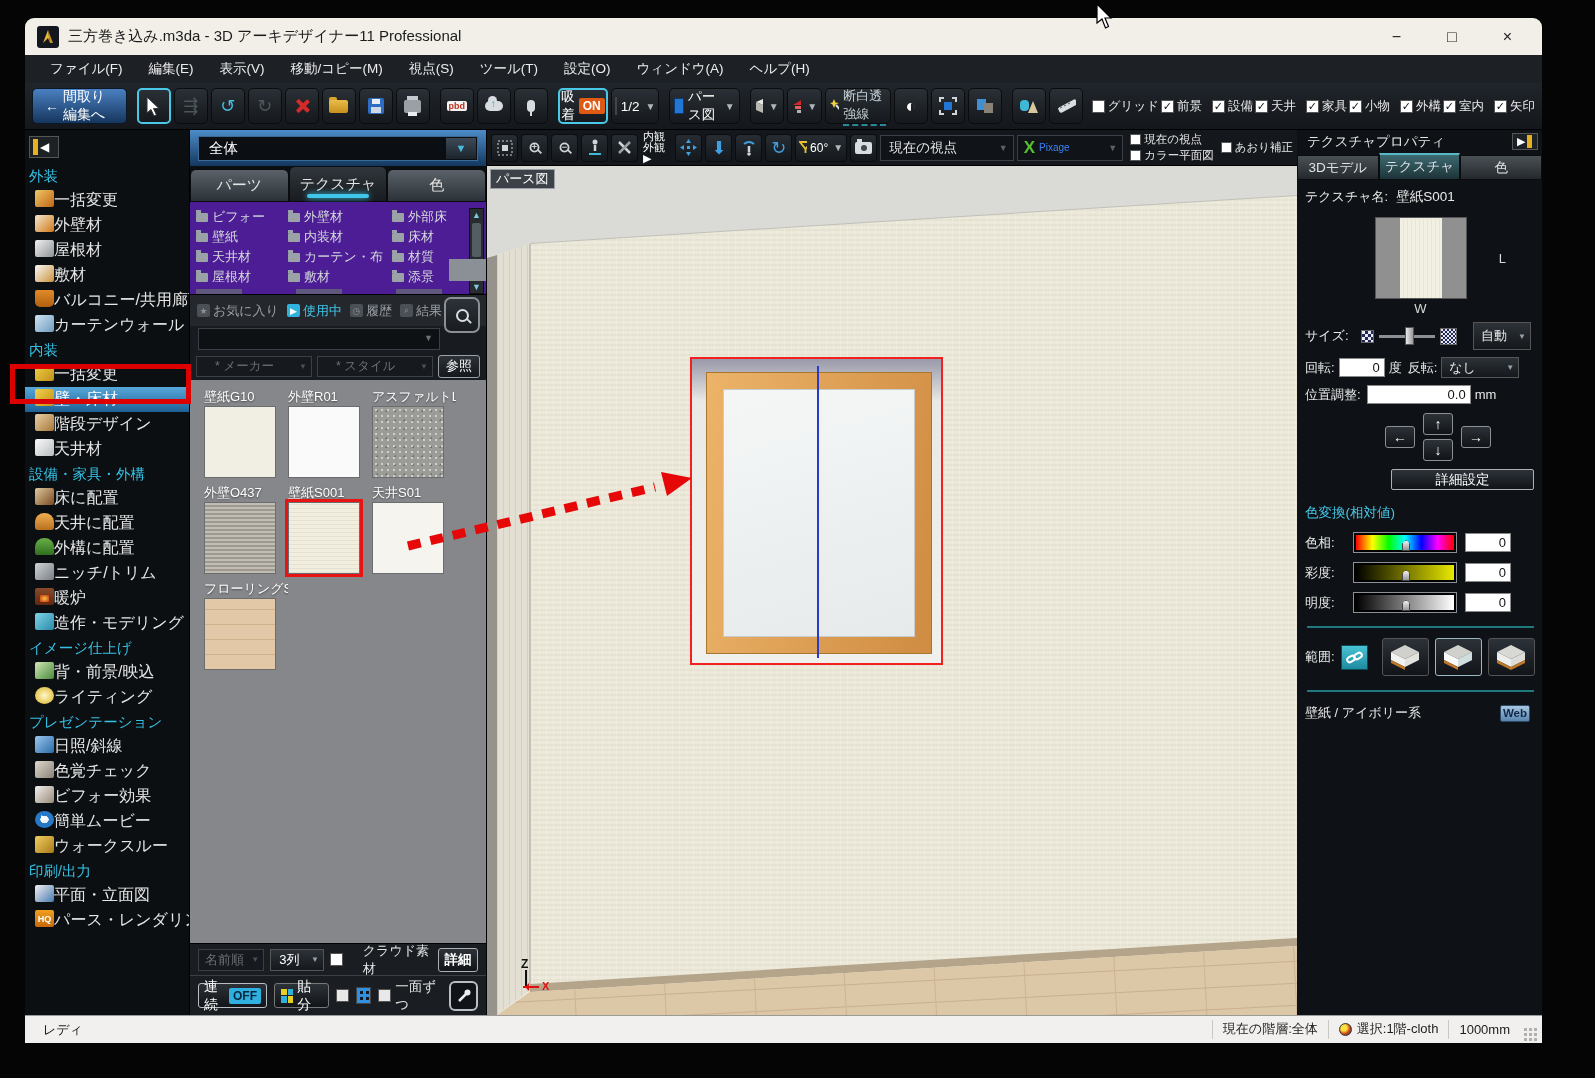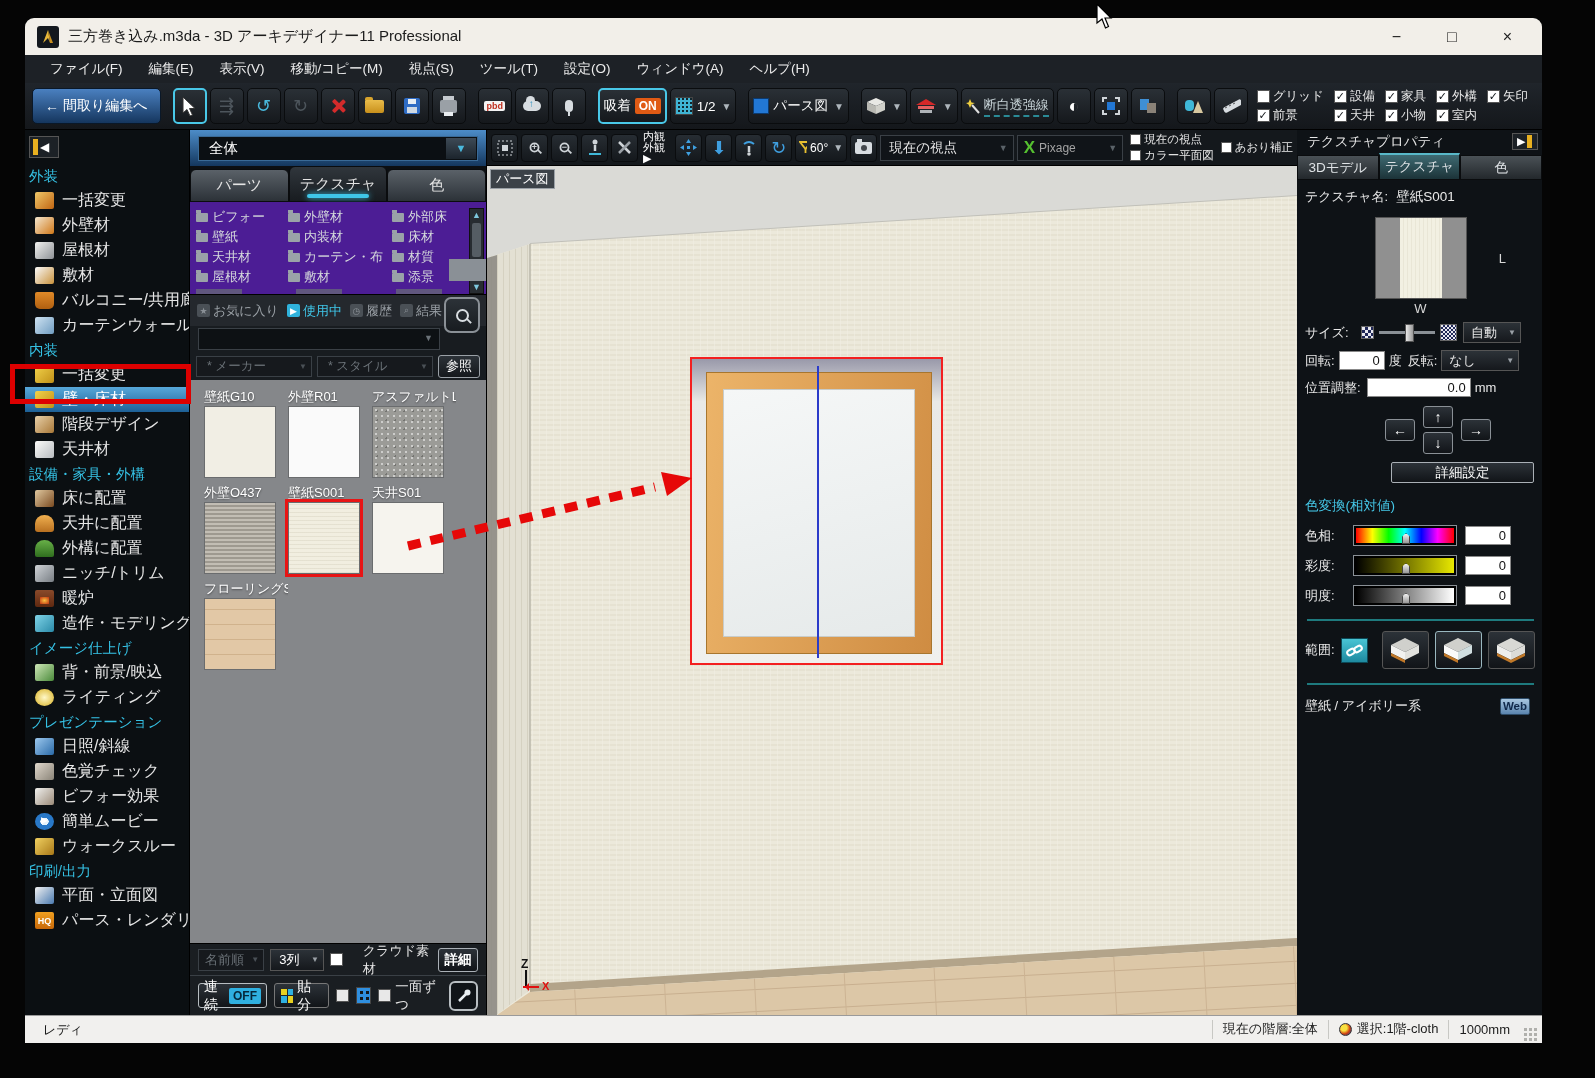--- a/index.html
+++ b/index.html
@@ -46,34 +46,34 @@
   .pbdchip{background:#f4f4f4;border-radius:2px;padding:0 2px;font-size:9px;font-weight:bold;color:#c03020;letter-spacing:0}
   .camic{width:17px;height:12px;background:#d8dde1;border-radius:2px;position:relative}
   .camic::before{content:"";position:absolute;left:6px;top:3px;width:6px;height:6px;border-radius:50%;background:#43484d}
   .camic::after{content:"";position:absolute;left:2px;top:-3px;width:5px;height:3px;background:#d8dde1}
   .magic{width:11px;height:11px;border:2px solid #cfd4d8;border-radius:50%;position:relative;display:inline-block}
   .magic::after{content:"";position:absolute;width:6px;height:2px;background:#cfd4d8;transform:rotate(45deg);right:-5px;bottom:-2px}
   .magic.s{transform:scale(.9)}
   .magic b{position:absolute;left:0;top:-3px;width:100%;text-align:center;font-size:10px;color:#cfd4d8}
   
   .togglegrid{display:flex;gap:10px;margin-left:6px}
-  .tgcol{display:flex;flex-direction:column;gap:2px}
+  .tgcol{display:flex;flex-direction:row;gap:2px}
   .tg{display:flex;align-items:center;gap:3px;font-size:12.5px;color:#e8e8e8;white-space:nowrap}
   .cb{width:13px;height:13px;background:#fff;border:1px solid #555;display:inline-flex;align-items:center;justify-content:center;flex:none}
   .cb i{font-style:normal;font-size:11px;font-weight:bold;color:#101418;line-height:1}
   .cb.darkcb{background:#e8e8e8}
   
   .main{flex:1;display:flex;min-height:0}
   
   .sidebar{width:165px;background:#0b0f12;border-right:1px solid #000;display:flex;flex-direction:column;padding-top:4px;overflow:hidden}
   .collapse{width:30px;height:22px;margin:2px 0 6px 4px;background:#1c2126;border:1px solid #555;display:flex;align-items:center}
   .collapse .bar{width:5px;height:16px;background:#e8b020;margin:0 2px 0 3px}
   .collapse .tri{color:#fff;font-size:12px}
   .sechead{color:#35c1e4;font-size:14.5px;padding:3px 4px 2px}
-  .sitem{display:flex;align-items:center;gap:8px;padding:2px 2px 2px 10px;font-size:16px;color:#e6e6e6;white-space:nowrap}
+  .sitem{display:flex;align-items:flex-start;padding:2px 2px 2px 10px;font-size:16px;color:#e6e6e6;white-space:nowrap}
   .sitem.sel{background:linear-gradient(#57a8da,#1d6096);color:#fff}
   .icn{width:19px;height:17px;border-radius:2px;flex:none}
   .ic-or1{background:linear-gradient(135deg,#f0c86a,#c06512)}
   .ic-or2{background:linear-gradient(135deg,#f4e7cf,#d07818)}
   .ic-gr1{background:linear-gradient(135deg,#f2f2f0,#8e9296)}
   .ic-wh1{background:linear-gradient(135deg,#fafafa,#c9923c)}
   .ic-or3{background:linear-gradient(#e08a28,#b05f10);border-radius:2px 2px 5px 5px}
   .ic-bl1{background:linear-gradient(135deg,#cfe3f2,#6f9cc0)}
   .ic-ye1{background:linear-gradient(135deg,#f2d24a,#c09018)}
   .ic-tan{background:linear-gradient(135deg,#e8d0a8,#a87838)}
@@ -121,21 +121,21 @@
   .fbtn .fic{width:13px;height:13px;background:#4a5056;border-radius:2px;display:inline-flex;align-items:center;justify-content:center;font-size:9px;color:#8a9096}
   .fbtn.on{color:#3fc6e8}
   .fbtn.on .fic{background:#2fb2dc;color:#fff}
   .searchbtn{position:absolute;right:6px;top:2px;width:36px;height:36px;border:2px solid #8a9096;border-radius:7px;background:linear-gradient(#2c3238,#181c20);display:flex;align-items:center;justify-content:center;z-index:3}
   .searchbtn .magic{width:13px;height:13px;border-color:#d8dde1}
   .searchbtn .magic::after{background:#d8dde1}
   .ddrow{height:26px;display:flex;align-items:center;padding:0 46px 0 8px;flex:none}
   .bigdd{flex:1;height:22px;background:#0d1114;border:1px solid #3a4046;position:relative}
   .bigdd::after{content:"▼";position:absolute;right:6px;top:4px;font-size:9px;color:#6a7278}
   .mkrow{height:28px;display:flex;align-items:center;gap:5px;padding:0 6px;flex:none}
-  .mksel{width:116px;height:21px;background:#16191d;border:1px solid #3a4046;color:#6a7177;font-size:12.5px;display:flex;align-items:center;padding-left:10px;position:relative}
+  .mksel{width:116px;height:21px;background:#16191d;border:1px solid #3a4046;color:#6a7177;font-size:12.5px;display:flex;align-items:center;padding-left:18px;position:relative}
   .mksel::after{content:"▼";position:absolute;right:4px;font-size:8px;color:#4a5056}
   .refbtn{margin-left:auto;width:42px;height:23px;background:linear-gradient(#2c3238,#15181c);border:1px solid #9aa0a6;color:#fff;font-size:13px;display:flex;align-items:center;justify-content:center;border-radius:3px}
   .swatcharea{flex:1;background:#85878a;padding:8px 0 0 14px;overflow:hidden}
   .swgrid{display:grid;grid-template-columns:repeat(3,84px);column-gap:0;row-gap:6px}
   .swcell{width:84px}
   .swlabel{font-size:13px;color:#fff;text-shadow:0 1px 2px rgba(0,0,0,.5);height:18px;white-space:nowrap;overflow:hidden}
   .swbox{width:72px;height:72px;border:1px solid #6a6c6e}
   .swbox.sel{outline:3px solid #e81414;outline-offset:0}
   .sw0{background:#f1eee4}
   .sw1{background:linear-gradient(90deg,#b26a2c 0 96%,#a45f24);background-color:#b26a2c}
@@ -164,21 +164,21 @@
   
   .viewcol{width:810px;display:flex;flex-direction:column;min-width:0}
   .viewbar{height:36px;background:#14181c;display:flex;align-items:center;gap:3px;padding:0 4px;flex:none;border-bottom:1px solid #000}
   .vbtn{height:28px;min-width:27px;border-radius:4px;display:flex;align-items:center;justify-content:center;gap:3px;background:linear-gradient(#272d33,#14181c);border:1px solid #0a0c0e;color:#cdd3d8;font-size:12px;padding:0 3px}
   .twoline{display:flex;flex-direction:column;line-height:11px;font-size:11px;color:#fff;padding:0 2px}
   .vpsel{width:148px;height:26px;background:#101418;border:1px solid #3a4046;color:#e8e8e8;font-size:13.5px;display:flex;align-items:center;padding-left:8px;position:relative}
   .vpsel::after{content:"▼";position:absolute;right:5px;font-size:9px;color:#5a6268}
   .pixsel{width:118px;height:26px;background:#101418;border:1px solid #3a4046;display:flex;align-items:center;gap:4px;padding-left:6px;position:relative}
   .pixsel::after{content:"▼";position:absolute;right:5px;font-size:9px;color:#5a6268}
   .pixX{color:#55c030;font-weight:bold;font-size:17px}
-  .pixname{color:#a3a3a3;font-size:12px}
+  .pixname{color:#3b82f6;font-size:10px}
   .vtoggles{display:flex;flex-direction:column;gap:1px;margin-left:4px}
   .vtg{display:flex;align-items:center;gap:3px;font-size:11.5px;color:#e8e8e8;white-space:nowrap}
   .vtg .cb{width:11px;height:11px}
   
   .canvas{flex:1;position:relative;overflow:hidden;background:#ece9db}
   .room{position:absolute;inset:0;width:100%;height:100%}
   .viewlabel{position:absolute;left:3px;top:3px;background:#3c4248;border:1px solid #9aa0a6;color:#fff;font-size:13px;padding:0 5px;z-index:5}
   .selwin{position:absolute;left:203px;top:191px;width:253px;height:308px;border:2px solid #f32020;background:linear-gradient(#99a,#e9e9e6 14%,#f0f0ed);z-index:4}
   .selwin .frame{position:absolute;left:14px;top:13px;right:9px;bottom:9px;background:linear-gradient(100deg,#ecb469,#cf8c42);border:1px solid #a8762e}
   .selwin .glass{position:absolute;inset:16px;background:linear-gradient(165deg,#f5f7f7,#e6eaea);border:1px solid #c8ccca}
@@ -206,21 +206,21 @@
   .prevbox{width:92px;height:82px;display:flex;border:1px solid #555}
   .prevbox .g{width:24px;background:#909090}
   .prevbox .c{flex:1;background:repeating-linear-gradient(90deg,#f2f0e2 0 3px,#e9e6d6 3px 4px)}
   .lLab{position:absolute;right:38px;top:34px;font-size:13px;color:#d8d8d8}
   .wLab{text-align:center;font-size:13px;color:#d8d8d8;margin-bottom:6px}
   .slider{position:relative;height:20px;display:flex;align-items:center}
   .checker{background-image:conic-gradient(#202858 25%,#e8e8f0 25% 50%,#202858 50% 75%,#e8e8f0 75%);background-size:6px 6px;border:1px solid #666}
   .ck-s{width:13px;height:13px}.ck-b{width:17px;height:17px;background-size:4px 4px}
   .track{width:56px;height:3px;background:#8a9096;margin:0 5px}
   .handle{position:absolute;left:44px;top:1px;width:9px;height:18px;background:linear-gradient(90deg,#e8e8e8,#9a9a9a);border:1px solid #555}
-  .autosel{width:58px;height:21px;background:linear-gradient(#2c3238,#15181c);border:1px solid #555;color:#e8e8e8;font-size:13px;display:flex;align-items:center;padding-left:7px;position:relative;margin-left:6px}
+  .autosel{width:58px;height:28px;background:linear-gradient(#2c3238,#15181c);border:1px solid #555;color:#e8e8e8;font-size:13px;display:flex;align-items:center;padding-left:7px;position:relative;margin-left:16px}
   .autosel::after{content:"▼";position:absolute;right:4px;font-size:8px;color:#9aa0a6}
   .pinput{height:19px;background:#fff;border:1px solid #888;color:#111;font-size:13px;text-align:right;padding:0 4px;font-family:inherit}
   .flipsel{width:78px;height:21px;background:linear-gradient(#2c3238,#15181c);border:1px solid #555;color:#e8e8e8;font-size:13px;display:flex;align-items:center;padding-left:7px;position:relative}
   .flipsel::after{content:"▼";position:absolute;right:4px;font-size:8px;color:#9aa0a6}
   .arrowpad{position:relative;height:52px;margin:2px 0 4px}
   .abtn{position:absolute;width:30px;height:22px;background:linear-gradient(#2c3238,#111418);border:1px solid #8a9096;border-radius:3px;color:#fff;display:flex;align-items:center;justify-content:center;font-size:14px}
   .detailbtn{height:21px;margin:0 2px 10px 86px;background:linear-gradient(#2c3238,#111418);border:1px solid #aab0b6;border-radius:2px;color:#fff;font-size:13.5px;display:flex;align-items:center;justify-content:center}
   .csec{color:#45c8e8;font-size:13.5px;margin:4px 0 10px}
   .crow{display:flex;align-items:center;margin-bottom:9px}
   .crow .plabel{width:48px}

